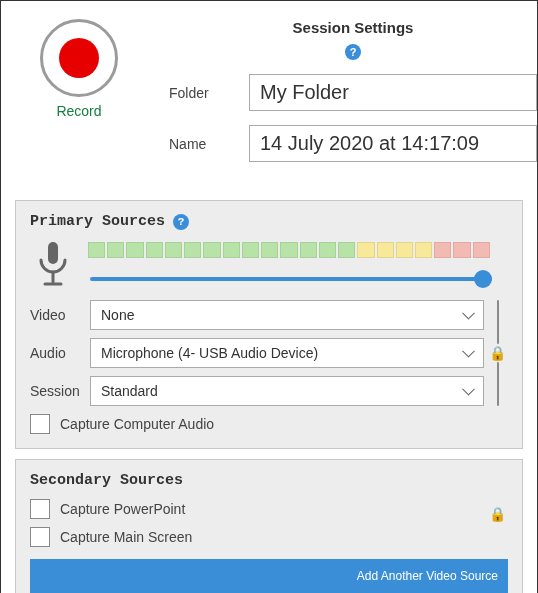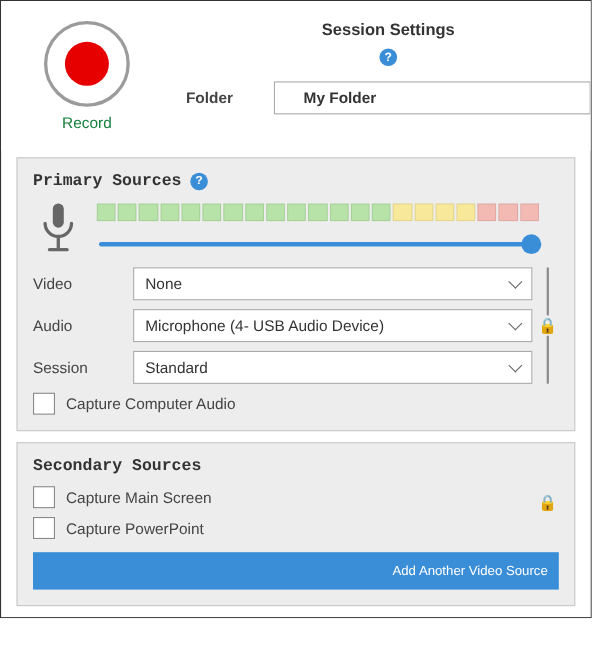--- a/index.html
+++ b/index.html
@@ -72,32 +72,31 @@
     font-weight: bold;
     display: inline-flex;
     align-items: center;
     justify-content: center;
     cursor: pointer;
   }
   .settings-row {
     display: flex;
     align-items: center;
     margin-bottom: 14px;
-    font-weight: bold;
   }
   .settings-row label {
     width: 80px;
     color: #444;
   }
   .settings-row .value-box {
     flex: 1;
     border: 1px solid #aaa;
-    padding: 6px 26px;
-    background: #fff;
-    font-size: 14px;
+    padding: 6px 10px;
+    background: #fff;
+    font-size: 20px;
   }
   
   .panel {
     background: #ededed;
     border: 1px solid #c8c8c8;
     margin: 6px 14px 10px 14px;
     padding: 12px 14px 14px 14px;
     position: relative;
   }
   .panel-title {
@@ -163,21 +162,20 @@
     border-radius: 50%;
     background: #3a8ed8;
     cursor: pointer;
     border: none;
   }
   .sel-rows { margin-top: 12px; position: relative; padding-right: 24px; }
   .sel-row {
     display: flex;
     align-items: center;
     margin-bottom: 8px;
-    gap: 31px;
   }
   .sel-row label {
     width: 60px;
     color: #444;
   }
   .select {
     flex: 1;
     border: 1px solid #aaa;
     background: #fff;
     padding: 6px 43px 6px 10px;
@@ -257,20 +255,24 @@
     </div>
 
     <div class="settings-col">
       <div class="settings-title">
         <span>Session Settings</span>
         <span class="help-icon">?</span>
       </div>
       <div class="settings-row">
         <label>Folder</label>
         <div class="value-box">My Folder</div>
+      </div>
+      <div class="settings-row">
+        <label>Name</label>
+        <div class="value-box">14 July 2020 at 14:17:09</div>
       </div>
     </div>
   </div>
 
   <div class="panel">
     <div class="panel-title">
       <span>Primary Sources</span>
       <span class="help-icon">?</span>
     </div>
 
@@ -343,25 +345,25 @@
   </div>
 
   <div class="panel">
     <div class="panel-title">
       <span>Secondary Sources</span>
     </div>
 
     <div class="sec-body">
       <div class="check-row">
         <div class="checkbox"></div>
-        <span class="check-label">Capture Main Screen</span>
+        <span class="check-label">Capture PowerPoint</span>
       </div>
       <div class="check-row">
         <div class="checkbox"></div>
-        <span class="check-label">Capture PowerPoint</span>
+        <span class="check-label">Capture Main Screen</span>
       </div>
 
       <div class="lock-track">
         <div class="track-line"></div>
         <span class="lock-icon">🔒</span>
       </div>
     </div>
 
     <div class="add-btn">Add Another Video Source</div>
   </div>

